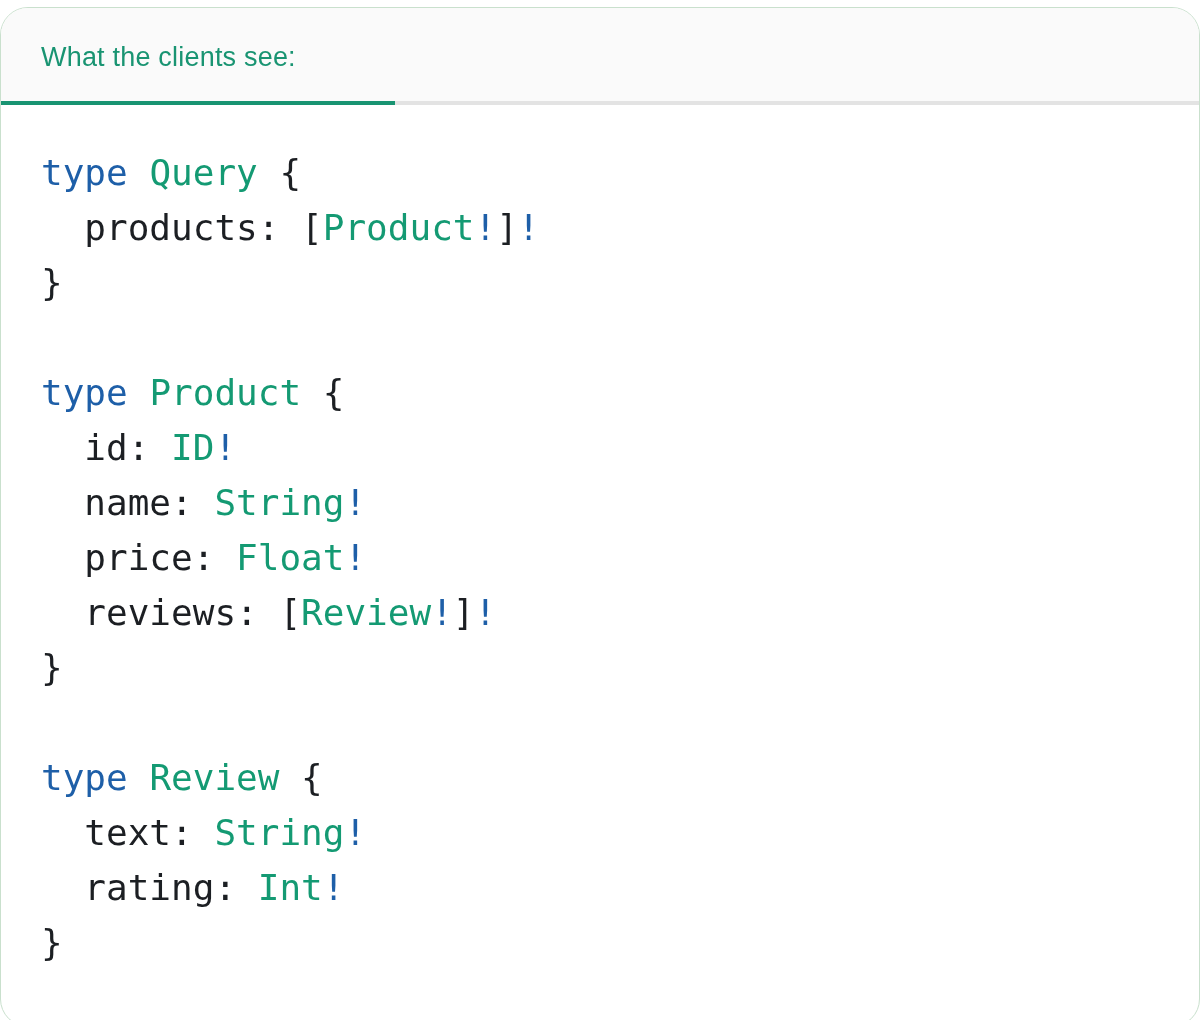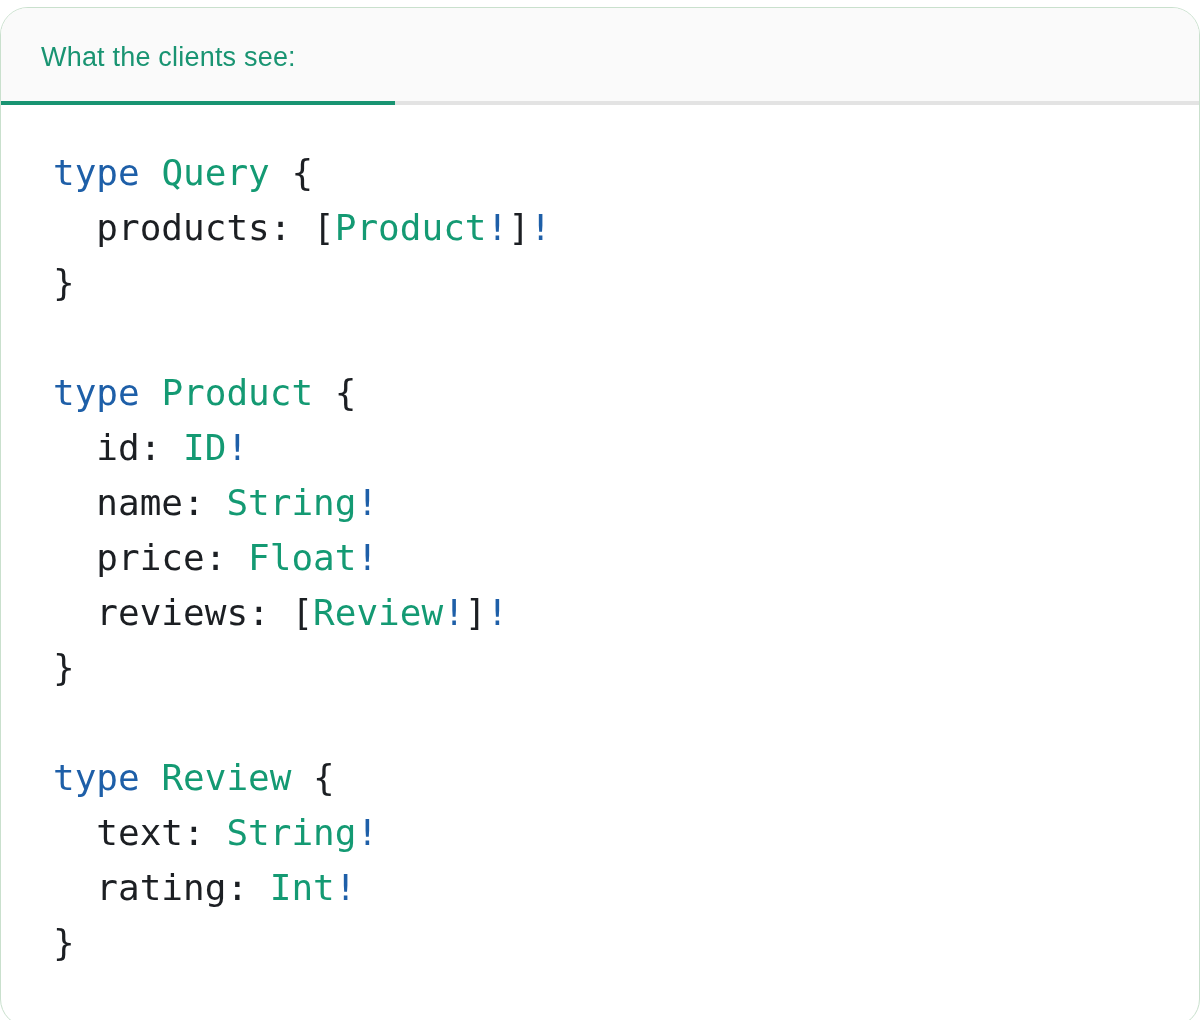--- a/index.html
+++ b/index.html
@@ -46,21 +46,20 @@
     height: 4px;
     width: 394px;
     background: var(--accent, #199472);
   }
   .code {
     padding: 40px 0 0 40px;
     font-family: "DejaVu Sans Mono", "Liberation Mono", monospace;
     font-size: 36px;
     line-height: 55px;
     white-space: pre;
-    margin-left: 12px;
   }
   .code-line { height: 55px; }
   .tok-kw { color: var(--kw, #1e5fa8); }
   .tok-ty { color: var(--ty, #149a73); }
   .tok-pl { color: var(--pl, #1c1f23); }
   .tok-bg { color: var(--bang, #1e5fa8); }
 </style>
 </head>
 <body>
 

